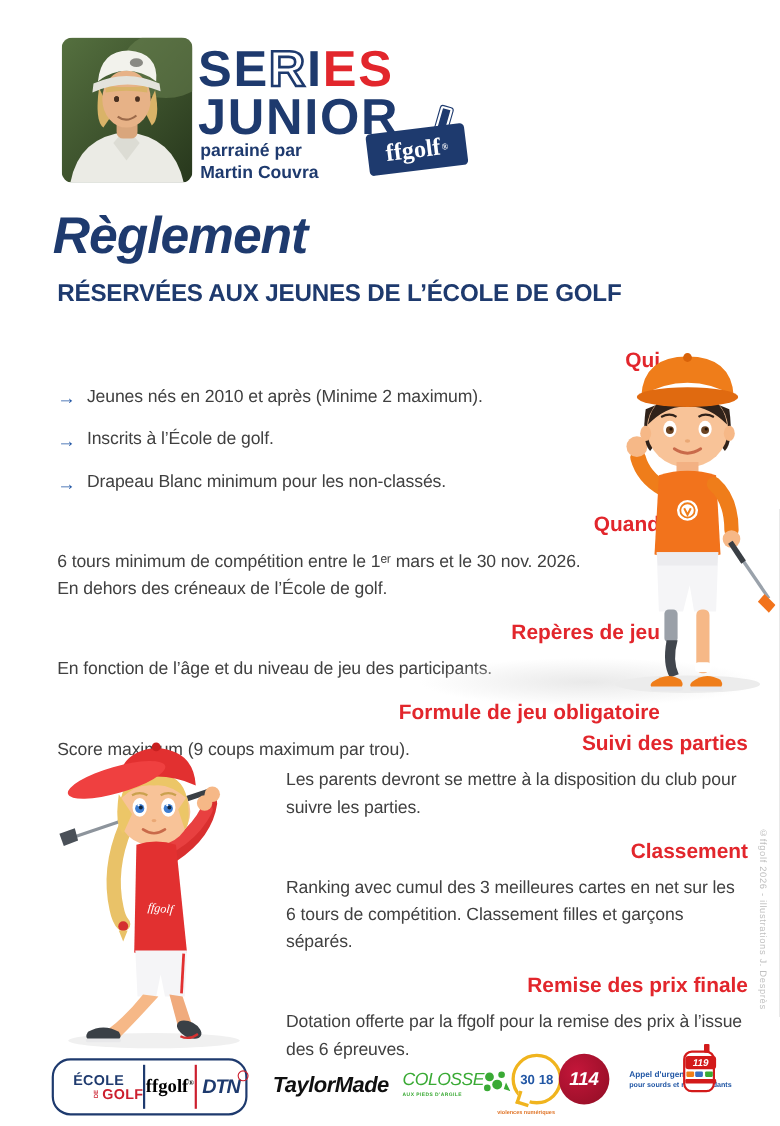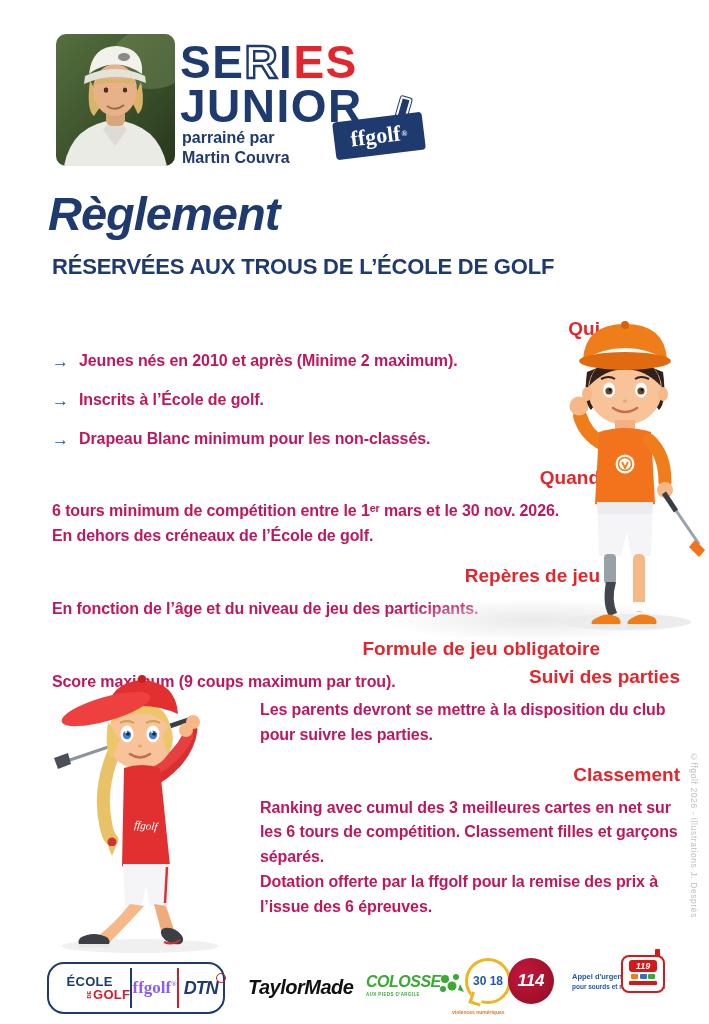--- a/index.html
+++ b/index.html
@@ -25,65 +25,65 @@
   .fftag-tee{position:absolute;left:398px;top:97px;width:7px;height:19px;background:#1e3a6e;border:2px solid #fff;
     transform:rotate(16deg);border-radius:2px;box-shadow:0 0 0 1px #1e3a6e;}
   
   .title{position:absolute;left:48px;top:186px;font-size:47px;font-style:italic;font-weight:900;color:#1e3a6e;letter-spacing:-1px;}
   .subtitle{position:absolute;left:52px;top:252px;font-size:22px;font-weight:900;color:#1e3a6e;line-height:1.34;letter-spacing:-0.2px;}
   
   .left-col{position:absolute;left:52px;top:318px;width:548px;}
   .right-col{position:absolute;left:260px;top:666px;width:420px;}
   .red-h{color:#e2262c;font-size:19px;font-weight:900;margin:0 0 10px;text-align:right;}
   .mt{margin-top:16px;}
-  .body-t{color:#be185d;font-size:16px;font-weight:700;line-height:1.55;letter-spacing:-0.1px;margin:0;}
+  .body-t{color:#404040;font-size:16px;font-weight:400;line-height:1.55;letter-spacing:-0.1px;margin:0;}
   .bullet{display:flex;gap:10px;margin:0 0 15px;align-items:flex-start;}
   .arrow{color:#2257a5;font-weight:900;font-size:17px;line-height:1.4;}
   .bullet .body-t{line-height:1.4;}
   
   .boy{position:absolute;left:543px;top:302px;width:162px;height:330px;}
   .girl{position:absolute;left:22px;top:656px;width:235px;height:300px;}
   .floor-shadow{position:absolute;left:380px;top:598px;width:310px;height:44px;
     background:radial-gradient(ellipse at center,#e9e9e9 0%,rgba(255,255,255,0) 70%);}
   
   .footer{position:absolute;left:0;top:950px;width:709px;height:74px;}
   .badge{position:absolute;left:47px;top:12px;width:178px;height:52px;border:2.5px solid #1e3a6e;border-radius:17px;
     display:flex;align-items:stretch;background:#fff;box-sizing:border-box;}
   .badge-cell{display:flex;flex-direction:column;align-items:center;justify-content:center;flex:1;}
   .bc-divider-navy{width:2px;background:#1e3a6e;margin:4px 0;}
   .bc-divider-red{width:2px;background:#cc1f2e;margin:4px 0;}
   .ecole-top{font-size:13px;font-weight:900;color:#1e3a6e;letter-spacing:0.3px;line-height:1;}
   .ecole-row{display:flex;align-items:center;gap:1px;margin-left:36px;}
   .ecole-de{font-size:5.5px;font-weight:900;color:#cc1f2e;transform:rotate(-90deg);width:7px;}
   .ecole-bottom{font-size:13px;font-weight:900;color:#cc1f2e;letter-spacing:0.3px;line-height:1;}
-  .ff-foot{font-family:"Liberation Serif",serif;font-size:17px;font-weight:700;color:#8b5cf6;}
+  .ff-foot{font-family:"Liberation Serif",serif;font-size:17px;font-weight:700;color:#000000;}
   .ff-foot .reg{font-size:7px;vertical-align:super;}
   .dtn-wrap{position:relative;}
   .dtn{font-size:18px;font-weight:900;font-style:italic;color:#1e3a6e;letter-spacing:-1px;text-align:center;}
   .dtn-ball{position:absolute;right:-8px;top:-5px;width:8px;height:8px;border:1.6px solid #cc1f2e;border-radius:50%;}
   .taylormade{position:absolute;left:248px;top:26px;font-size:20px;font-weight:900;font-style:italic;color:#101010;letter-spacing:-0.5px;}
   .colosse{position:absolute;left:366px;top:24px;text-align:left;}
-  .colosse-name{font-size:16px;font-weight:700;font-style:italic;color:#3aaa35;letter-spacing:-0.5px;line-height:1;}
+  .colosse-name{font-size:16px;font-weight:400;font-style:italic;color:#3aaa35;letter-spacing:-0.5px;line-height:1;}
   .colosse-tag{font-size:4.5px;font-weight:700;color:#3aaa35;letter-spacing:0.4px;margin-top:2px;}
   .colosse-dots{position:absolute;left:72px;top:-2px;width:26px;height:26px;}
   .n3018{position:absolute;left:452px;top:8px;width:72px;text-align:left;}
   .bubble{width:40px;height:40px;border:3.5px solid #f0b41e;border-radius:50%;margin:0 auto;position:relative;
     display:flex;align-items:center;justify-content:center;background:#fff;}
   .bubble-tail{position:absolute;left:2px;bottom:-4px;width:9px;height:9px;background:#fff;
     border-left:3.5px solid #f0b41e;border-bottom:3.5px solid #f0b41e;transform:rotate(18deg);}
   .bubble-num{font-size:12px;font-weight:900;color:#2257a5;letter-spacing:0;}
   .n3018-cap{font-size:5px;font-weight:700;color:#e0762a;margin-top:5px;}
   .n114{position:absolute;left:508px;top:8px;display:flex;align-items:center;gap:18px;}
   .c114{width:46px;height:46px;border-radius:50%;background:radial-gradient(circle at 35% 35%,#c4163a,#8f0e24);
     display:flex;align-items:center;justify-content:center;color:#fff;font-size:17px;font-weight:900;font-style:italic;}
   .t114{display:flex;flex-direction:column;gap:2px;}
   .t114 .l1{font-size:7.5px;font-weight:900;color:#2257a5;}
   .t114 .l2{font-size:6.5px;font-weight:700;color:#2257a5;}
   .n119{position:absolute;left:621px;top:5px;width:44px;}
-  .p119{position:relative;width:44px;height:38px;border:2.5px solid #d31a1a;border-radius:8px;background:#fff;
+  .p119{position:relative;width:29px;height:38px;border:2.5px solid #d31a1a;border-radius:8px;background:#fff;
     box-sizing:border-box;padding-top:3px;}
   .ant119{position:absolute;right:3px;top:-8px;width:5px;height:8px;background:#d31a1a;border-radius:1px;}
   .pill119{width:28px;height:12px;background:#d31a1a;border-radius:3px;margin:0 auto;display:flex;align-items:center;justify-content:center;
     color:#fff;font-size:9px;font-weight:900;font-style:italic;}
   .keys119{display:flex;gap:1.5px;justify-content:center;margin-top:2px;}
   .keys119 span{width:7px;height:5px;border-radius:1px;display:block;}
   .k-o{background:#f07d18;}.k-b{background:#3a6fc0;}.k-g{background:#3aaa35;}
   .band119{width:28px;height:4px;background:#d31a1a;border-radius:1px;margin:2px auto 0;}
   .copyright{position:absolute;right:10px;top:752px;writing-mode:vertical-rl;font-size:8.5px;color:#bfbfbf;letter-spacing:0.6px;}
 </style>
@@ -131,21 +131,21 @@
   </div>
 
   <div class="fftag-tee"></div>
   <div class="fftag">
     <span>ffgolf</span>
       <span class="reg">®</span>
   </div>
 
   <div class="title">Règlement</div>
   <div class="subtitle">
-    <div>RÉSERVÉES AUX TROUS DE L’ÉCOLE DE GOLF</div>
+    <div>RÉSERVÉES AUX JEUNES DE L’ÉCOLE DE GOLF</div>
   </div>
 
   <div class="left-col">
     <div class="red-h">Qui</div>
 
     <div class="bullet">
       <span class="arrow">→</span>
       <p class="body-t">Jeunes nés en 2010 et après (Minime 2 maximum).</p>
     </div>
     <div class="bullet">
@@ -284,20 +284,21 @@
     </svg>
   </div>
 
   <div class="right-col">
     <div class="red-h">Suivi des parties</div>
     <p class="body-t">Les parents devront se mettre à la disposition du club pour suivre les parties.</p>
 
     <div class="red-h mt">Classement</div>
     <p class="body-t">Ranking avec cumul des 3 meilleures cartes en net sur les 6 tours de compétition. Classement filles et garçons séparés.</p>
 
+    <div class="red-h mt">Remise des prix finale</div>
     <p class="body-t">Dotation offerte par la ffgolf pour la remise des prix à l’issue des 6 épreuves.</p>
   </div>
 
   <div class="footer">
 
     <div class="badge">
       <div class="badge-cell">
         <div class="ecole-top">ÉCOLE</div>
         <div class="ecole-row">
           <span class="ecole-de">DE</span>

